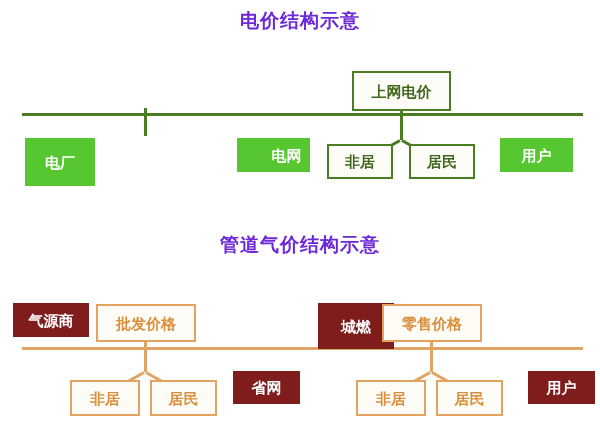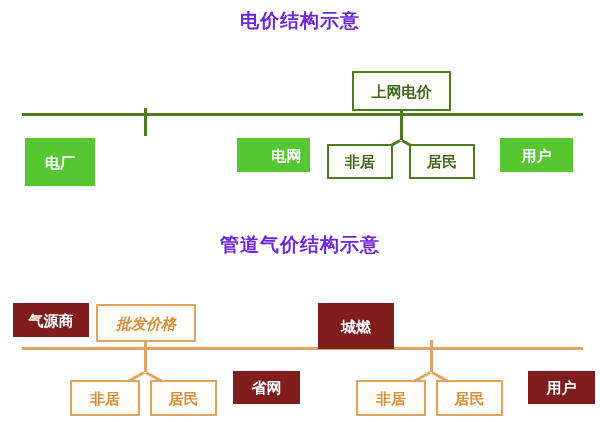--- a/index.html
+++ b/index.html
@@ -141,24 +141,27 @@
   <div class="branch orange" style="left:430px; top:371px; width:44px; transform:rotate(151deg);"></div>
 
   <div class="node chip orange" style="left:13px; top:303px; width:76px; height:34px;">
     <span>气源商</span>
   </div>
 
   <div class="node chip orange" style="left:300px; top:303px; width:76px; height:46px;margin-left:18px;">
     <span>城燃</span>
   </div>
 
-  <div class="node outline orange" style="left:96px; top:304px; width:100px; height:38px;font-style:italic;">
+  <div class="node outline orange" style="left:96px; top:304px; width:100px; height:38px;">
     <span>批发价格</span>
   </div>
 
+  <div class="node outline orange" style="left:382px; top:304px; width:100px; height:38px;">
+    <span>零售价格</span>
+  </div>
 
   <div class="node chip orange" style="left:233px; top:371px; width:67px; height:33px;">
     <span>省网</span>
   </div>
 
   <div class="node chip orange" style="left:528px; top:371px; width:67px; height:33px;">
     <span>用户</span>
   </div>
 
   <div class="node outline orange" style="left:70px; top:380px; width:70px; height:36px;">

